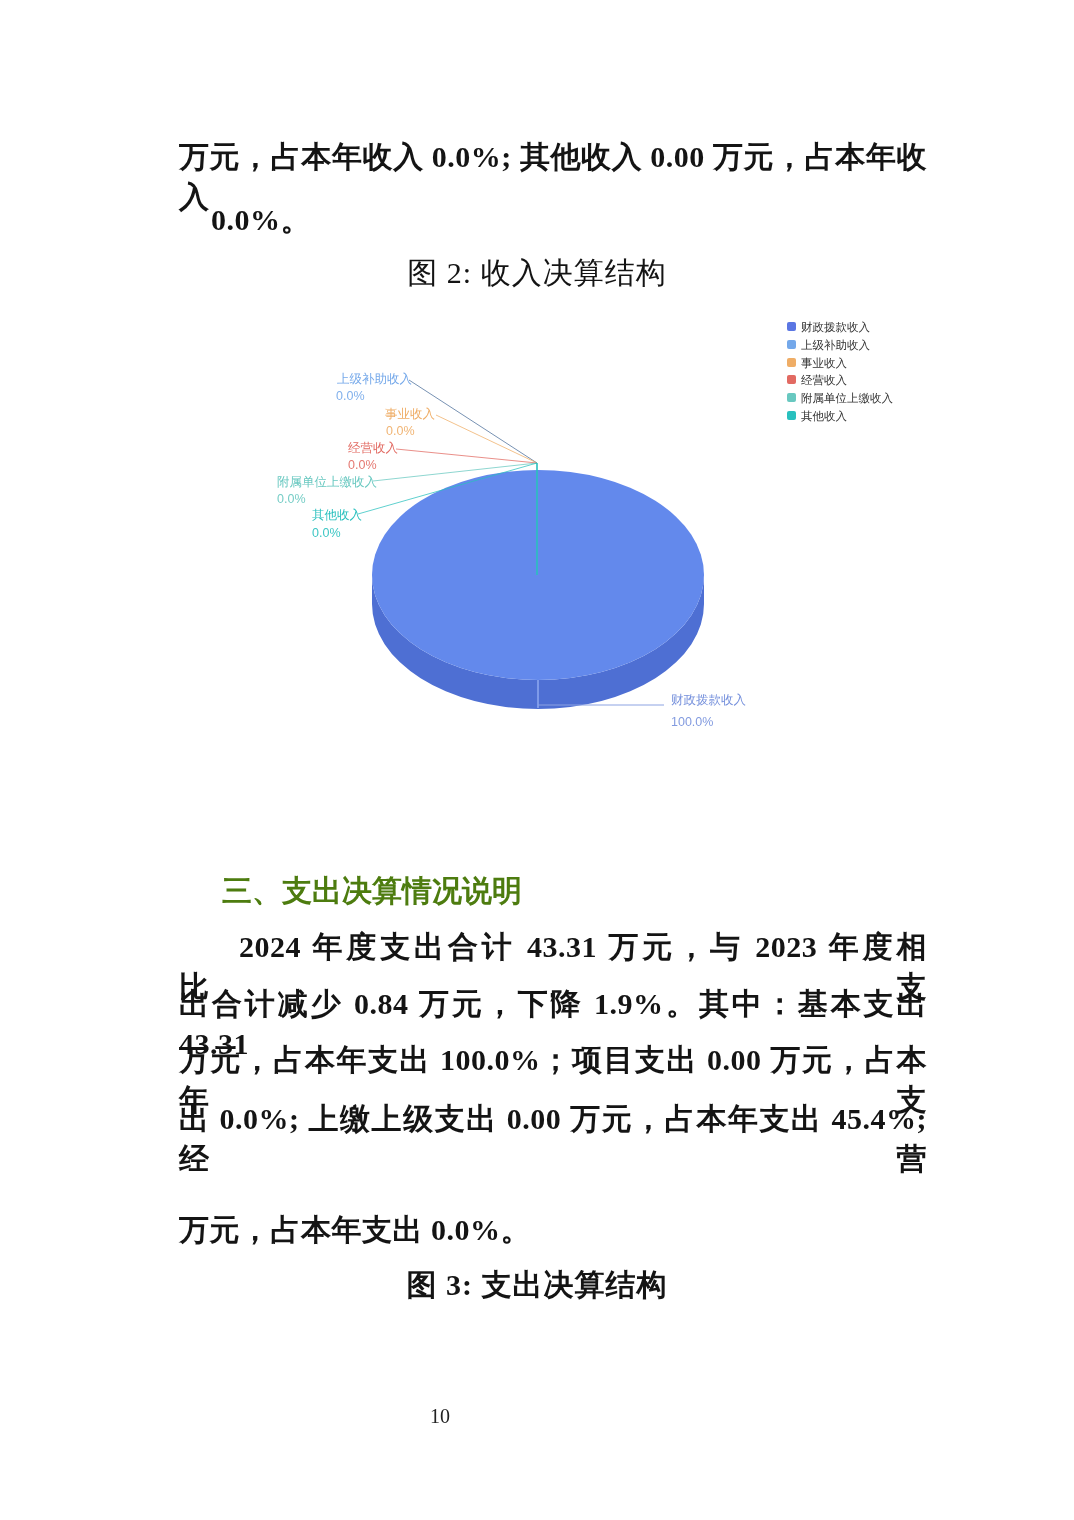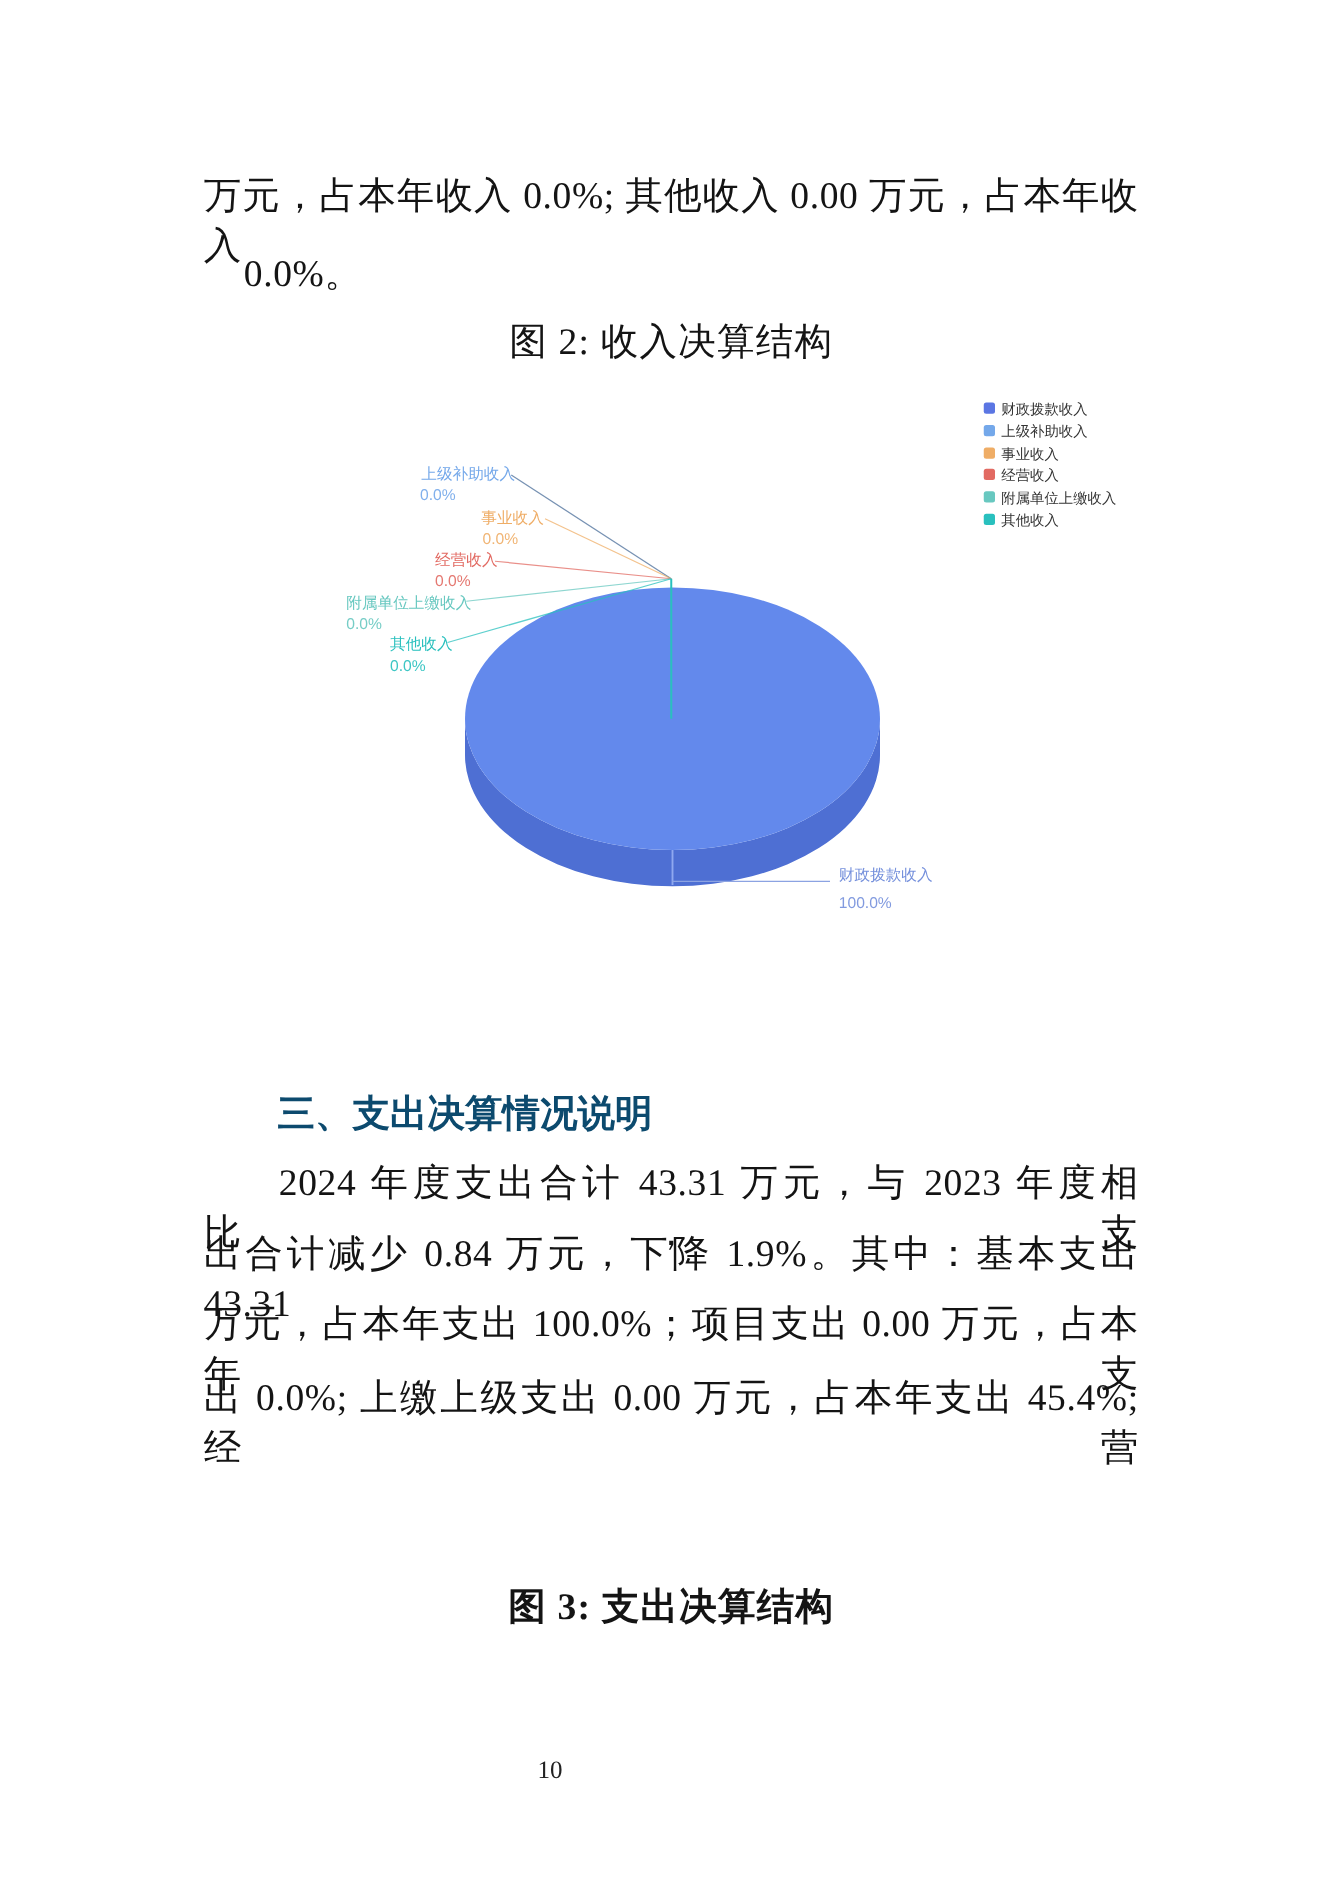--- a/index.html
+++ b/index.html
@@ -7,25 +7,26 @@
     position:relative;
     width:1074px;height:1520px;
     background:#ffffff;
     margin:0 auto;
     overflow:hidden;
     font-family:"Liberation Serif","DejaVu Serif",serif;
     color:#141414;
   }
   .tline{
     position:absolute;
-    left:163px;width:748px;
+    left:179px;width:748px;
     font-size:30px;
     line-height:40px;
     letter-spacing:0.5px;
     white-space:nowrap;
+    font-weight:bold;
   }
   .tline.just{
     white-space:normal;
     text-align:justify;
     text-align-last:justify;
   }
   .tline.indent{ text-indent:60px; }
   .caption{
     position:absolute;
     left:163px;width:748px;
@@ -33,21 +34,21 @@
     text-align:center;
     letter-spacing:1px;
   }
   .heading{
     position:absolute;
     left:163px;width:748px;
     font-family:"Liberation Sans","DejaVu Sans",sans-serif;
     font-weight:700;
     font-size:30px;
     text-indent:59px;
-    color:#0c4a6e;
+    color:#4d7c0f;
   }
   .pagenum{
     position:absolute;
     left:0;width:880px;
     top:1405px;
     text-align:center;
     font-size:20px;
     color:#222;
   }
   .chart{
@@ -139,18 +140,19 @@
       <text x="671" y="421" class="co-pct" fill="#7590DC">100.0%</text>
     </g>
   </svg>
 
   <div class="heading" style="top:871px;">三、支出决算情况说明</div>
 
   <div class="tline just indent" style="top:927px;">2024 年度支出合计 43.31 万元，与 2023 年度相比，支</div>
   <div class="tline just" style="top:984px;">出合计减少 0.84 万元，下降 1.9%。其中：基本支出 43.31</div>
   <div class="tline just" style="top:1040px;">万元，占本年支出 100.0%；项目支出 0.00 万元，占本年支</div>
   <div class="tline just" style="top:1099px;">出 0.0%;  上缴上级支出 0.00 万元，占本年支出 45.4%;  经营</div>
+  <div class="tline" style="top:1210px;">万元，占本年支出 0.0%。</div>
 
   <div class="caption" style="top:1265px;font-weight:bold;">图 3: 支出决算结构</div>
 
   <div class="pagenum">10</div>
 
 </div>
 
 </body></html>

